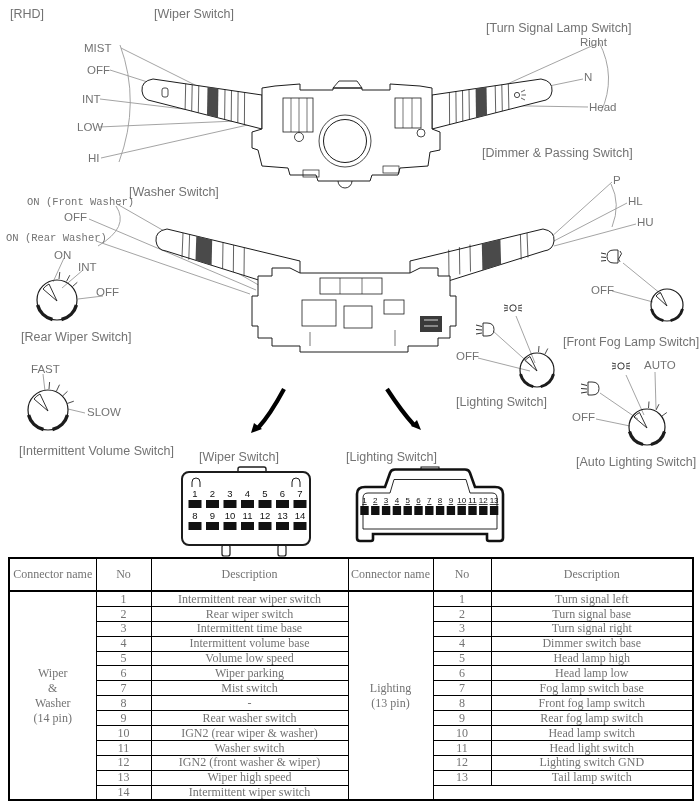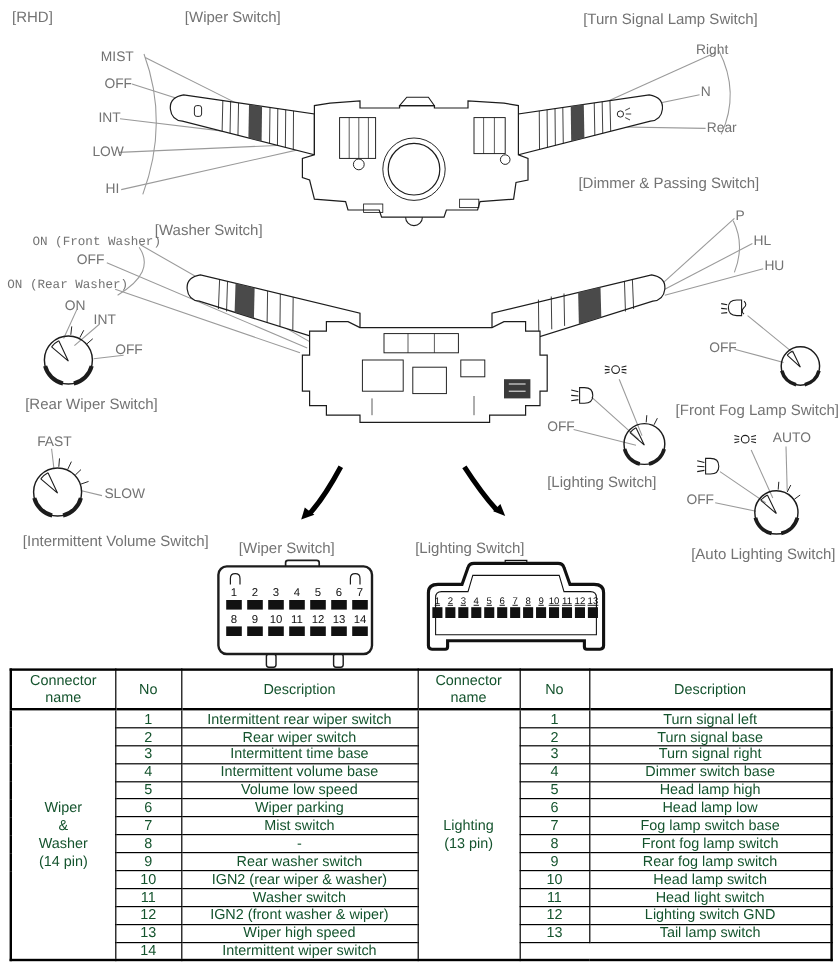--- a/index.html
+++ b/index.html
@@ -3,21 +3,21 @@
 <meta charset="utf-8">
 <style>
   html,body{margin:0;padding:0;background:#fff;}
   .screen{position:relative;width:700px;height:808px;background:#ffffff;overflow:hidden;
           font-family:"Liberation Sans",sans-serif;color:#111;}
   #diagram-svg{position:absolute;left:0;top:0;}
   .lbl{position:absolute;font-size:11.5px;white-space:nowrap;color:#737373;}
   .t-title{font-size:12.5px;}
   .t-small{font-size:10.5px;font-family:Liberation Mono, monospace;}
   #pin-table{position:absolute;left:8px;top:557px;width:684px;border-collapse:collapse;
-             table-layout:fixed;font-family:Liberation Sans, sans-serif;font-size:12px;color:#14532d;
+             table-layout:fixed;font-family:Liberation Serif, serif;font-size:12px;color:#737373;
              border:2px solid #000;}
   #pin-table th{border:1px solid #000;border-bottom:2px solid #000;font-weight:normal;
                 height:31px;text-align:center;padding:0;line-height:1.15;}
   #pin-table td{border:1px solid #000;height:13.9px;text-align:center;padding:0 2px;
                 line-height:1.05;overflow:hidden;}
   #pin-table td.conn-cell{white-space:pre-line;vertical-align:middle;line-height:1.25;margin-left:43px;}
 </style>
 </head>
 <body>
 
@@ -258,31 +258,31 @@
           <text x="483.3" y="503" text-anchor="middle" fill="#111" stroke="none" font-family="&quot;Liberation Sans&quot;,sans-serif" font-size="8px" text-decoration="underline">12</text>
           <rect x="479.1" y="506" width="8.4" height="9" fill="#111" stroke="none"></rect>
           <text x="494.1" y="503" text-anchor="middle" fill="#111" stroke="none" font-family="&quot;Liberation Sans&quot;,sans-serif" font-size="8px" text-decoration="underline">13</text>
           <rect x="489.90000000000003" y="506" width="8.4" height="9" fill="#111" stroke="none"></rect>
         </g>
     </g>
   </svg>
 
   <div class="lbl t-title" style="left:10px;top:7px">[RHD]</div>
   <div class="lbl t-title" style="left:154px;top:7px">[Wiper Switch]</div>
-  <div class="lbl t-title" style="left:486px;top:9px">[Turn Signal Lamp Switch]</div>
+  <div class="lbl t-title" style="left:486px;top:21px">[Turn Signal Lamp Switch]</div>
 
   <div class="lbl" style="left:84px;top:42px">MIST</div>
   <div class="lbl" style="left:87px;top:64px">OFF</div>
   <div class="lbl" style="left:82px;top:93px">INT</div>
   <div class="lbl" style="left:77px;top:121px">LOW</div>
   <div class="lbl" style="left:88px;top:152px">HI</div>
 
   <div class="lbl" style="left:580px;top:36px">Right</div>
   <div class="lbl" style="left:584px;top:71px">N</div>
-  <div class="lbl" style="left:589px;top:101px">Rear</div>
+  <div class="lbl" style="left:589px;top:101px">Head</div>
 
   <div class="lbl t-title" style="left:482px;top:146px">[Dimmer &amp; Passing Switch]</div>
   <div class="lbl" style="left:613px;top:174px">P</div>
   <div class="lbl" style="left:628px;top:195px">HL</div>
   <div class="lbl" style="left:637px;top:216px">HU</div>
 
   <div class="lbl t-title" style="left:129px;top:185px">[Washer Switch]</div>
   <div class="lbl t-small" style="left:27px;top:196px">ON (Front Washer)</div>
   <div class="lbl" style="left:64px;top:211px">OFF</div>
   <div class="lbl t-small" style="left:6px;top:232px">ON (Rear Washer)</div>

